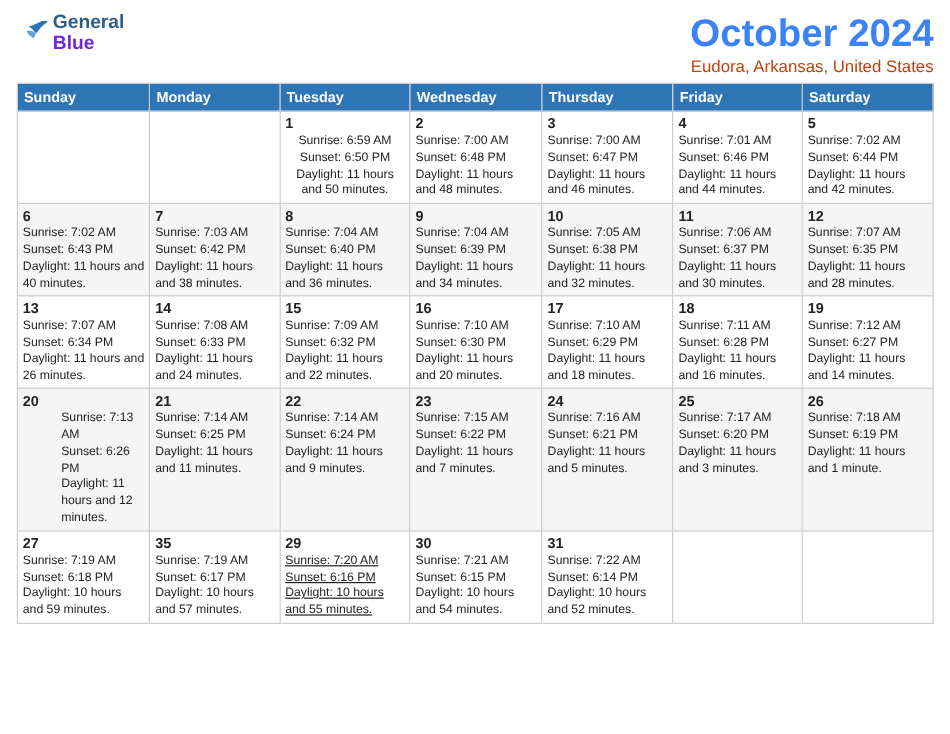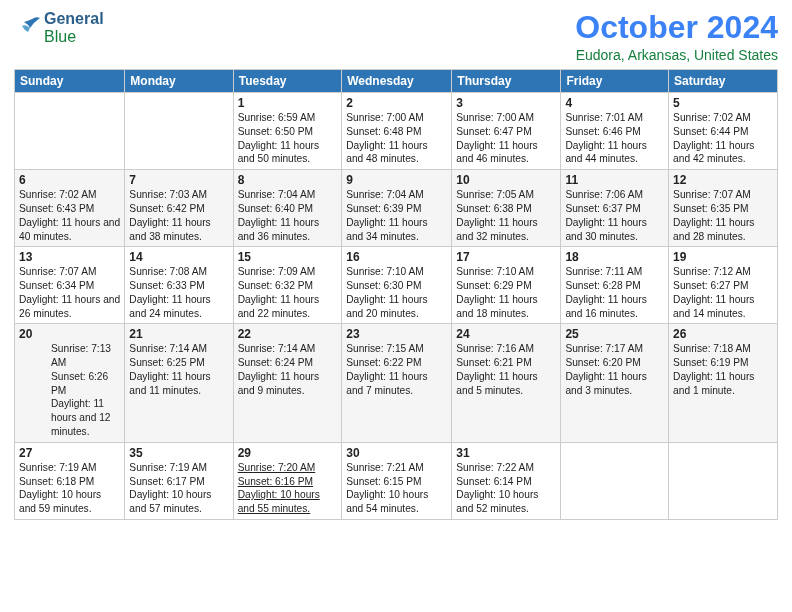--- a/index.html
+++ b/index.html
@@ -35,21 +35,21 @@
       text-align: right;
     }
     .month-title {
       font-size: 32px;
       font-weight: bold;
       color: #3b82f6;
       line-height: 1.1;
     }
     .location {
       font-size: 14px;
-      color: #15803d;
+      color: #c2410c;
       margin-top: 2px;
     }
     .calendar {
       width: 100%;
       border-collapse: collapse;
       font-size: 10.5px;
     }
     .calendar th {
       background: #2e75b6;
       color: #fff;
@@ -94,21 +94,21 @@
     <div class="logo">
       <svg class="logo-icon" viewBox="0 0 28 28" xmlns="http://www.w3.org/2000/svg">
         <rect x="0" y="0" width="28" height="28" fill="white"></rect>
         <polygon points="14,2 26,10 26,20 14,26 2,20 2,10" fill="none" stroke="#2c5f8a" stroke-width="0"></polygon>
 
         <path d="M18 5 Q22 2 26 4 Q20 8 16 14 Q14 10 10 8 Q14 7 18 5Z" fill="#2e75b6"></path>
         <path d="M16 14 Q12 10 8 12 Q10 16 14 18Z" fill="#5ba3d0"></path>
       </svg>
       <div>
         <div style="font-size:16px;font-weight:bold;color:#2c5f8a;line-height:1.1;">General</div>
-        <div style="font-size:16px;font-weight:normal;color:#15803d;line-height:1.1;">Blue</div>
+        <div style="font-size:16px;font-weight:bold;color:#6d28d9;line-height:1.1;">Blue</div>
       </div>
     </div>
     <div class="title-block">
       <div class="month-title">October 2024</div>
       <div class="location">Eudora, Arkansas, United States</div>
     </div>
   </div>
 
   <table class="calendar">
     <thead>
@@ -121,21 +121,21 @@
           <th>Friday</th>
           <th>Saturday</th>
         </tr>
     </thead>
     <tbody id="calendar-body">
     <tr>
           <td class="empty-cell"></td>
           <td class="empty-cell"></td>
           <td>
             <span class="day-num">1</span>
-            <div class="day-info" style="white-space: pre-line;">Sunrise: 6:59 AM
+            <div class="day-info" style="white-space: pre-line; text-align: center;">Sunrise: 6:59 AM
 Sunset: 6:50 PM
 Daylight: 11 hours and 50 minutes.</div>
           </td>
           <td>
             <span class="day-num">2</span>
             <div class="day-info" style="white-space: pre-line;">Sunrise: 7:00 AM
 Sunset: 6:48 PM
 Daylight: 11 hours and 48 minutes.</div>
           </td>
           <td>

